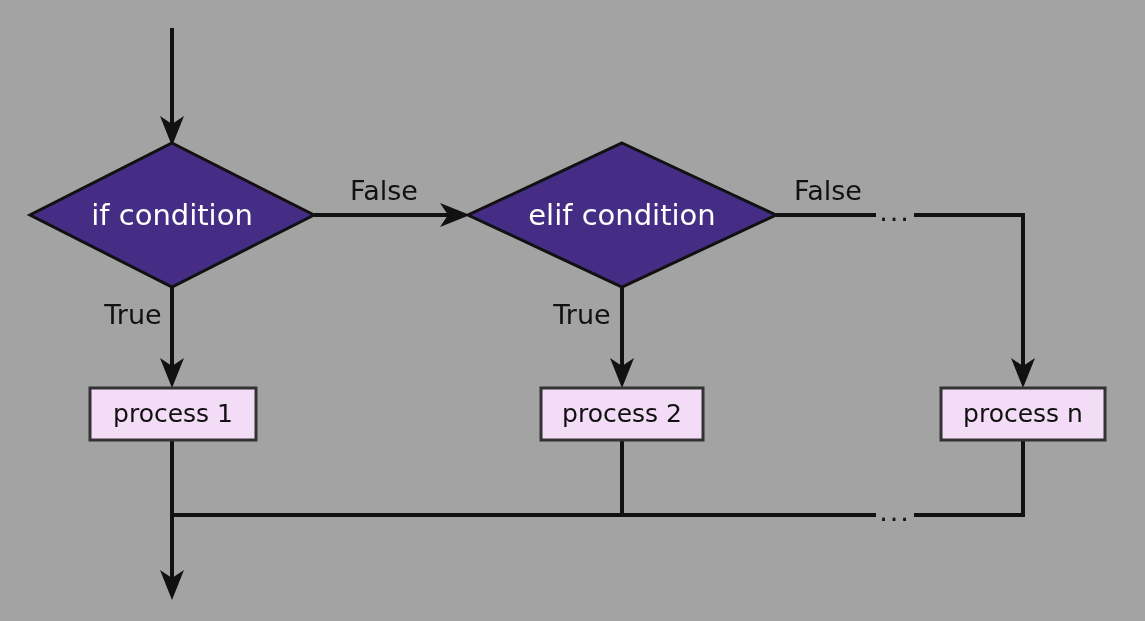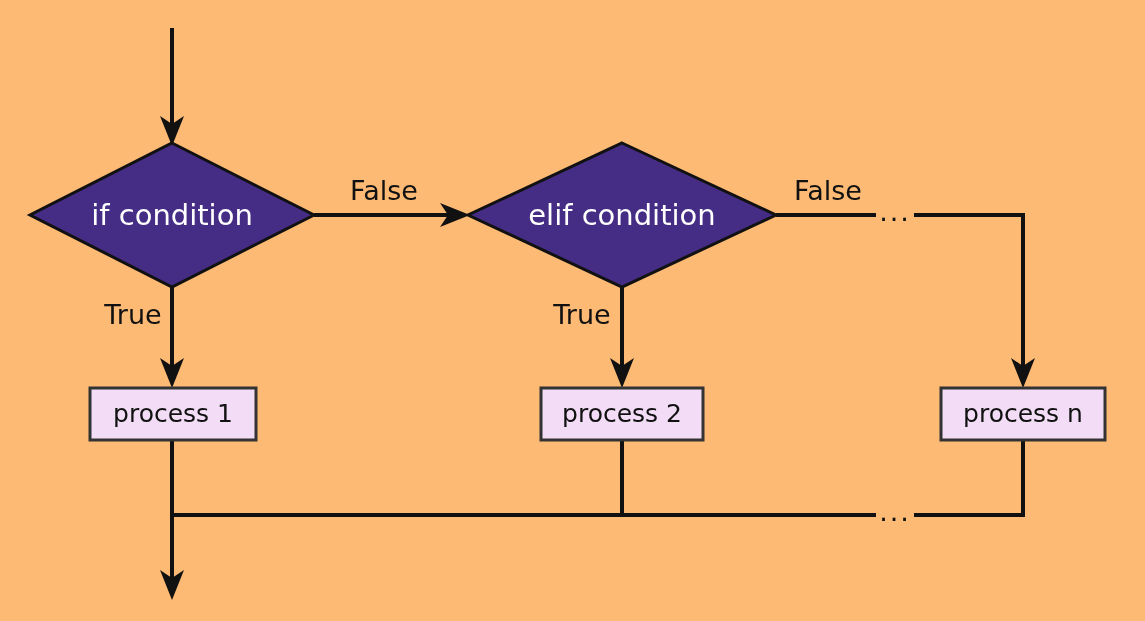--- a/index.html
+++ b/index.html
@@ -10,21 +10,21 @@
   body {
     width: 1145px;
     height: 621px;
     font-family: "DejaVu Sans", sans-serif;
     overflow: hidden;
   }
   #flowchart-root {
     position: relative;
     width: 1145px;
     height: 621px;
-    background: #fdba74;
+    background: #a3a3a3;
   }
   svg.diagram {
     display: block;
     width: 1145px;
     height: 621px;
   }
   .edge-line {
     stroke: #111111;
     stroke-width: 4;
     fill: none;

